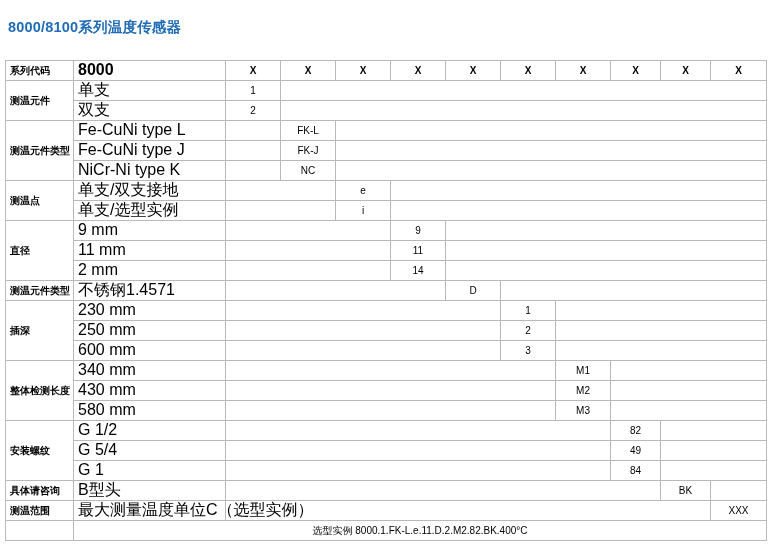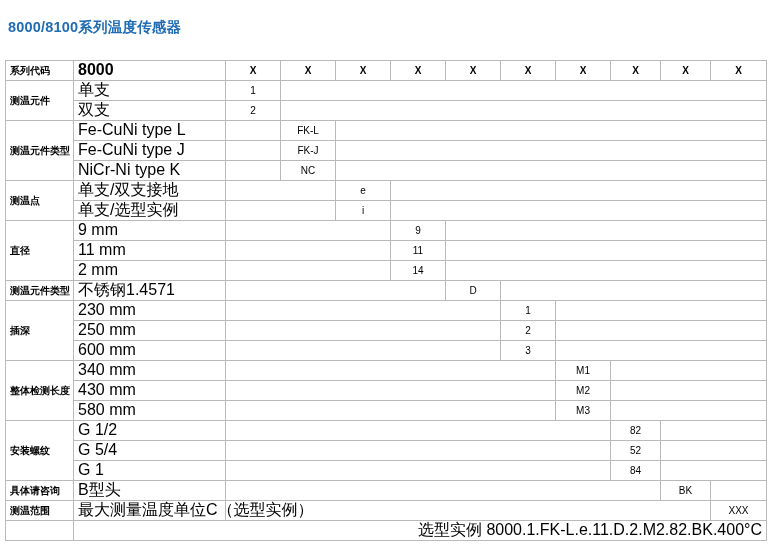--- a/index.html
+++ b/index.html
@@ -66,22 +66,22 @@
   tr.head td.code {
     font-weight: bold;
   }
   td.blank {
     border: 1px solid #b9b9b9;
   }
   td.noborder {
     border: none;
   }
   .example-row td {
-    text-align: right;
-    font-size: 16px;
+    text-align: center;
+    font-size: 10px;
     padding: 2px 0;
   }
   .footer-note {
     text-align: center;
   }
 </style>
 </head>
 <body>
 
 <div class="page">
@@ -237,21 +237,21 @@
       <tr>
         <td class="lbl" rowspan="3">安装螺纹</td>
         <td class="desc">G  1/2</td>
         <td class="blank" colspan="7"></td>
         <td class="code">82</td>
         <td class="blank" colspan="2"></td>
       </tr>
       <tr>
         <td class="desc">G  5/4</td>
         <td class="blank" colspan="7"></td>
-        <td class="code">52</td>
+        <td class="code">49</td>
         <td class="blank" colspan="2"></td>
       </tr>
       <tr>
         <td class="desc">G  1</td>
         <td class="blank" colspan="7"></td>
         <td class="code">84</td>
         <td class="blank" colspan="2"></td>
       </tr>
 
       <tr>

